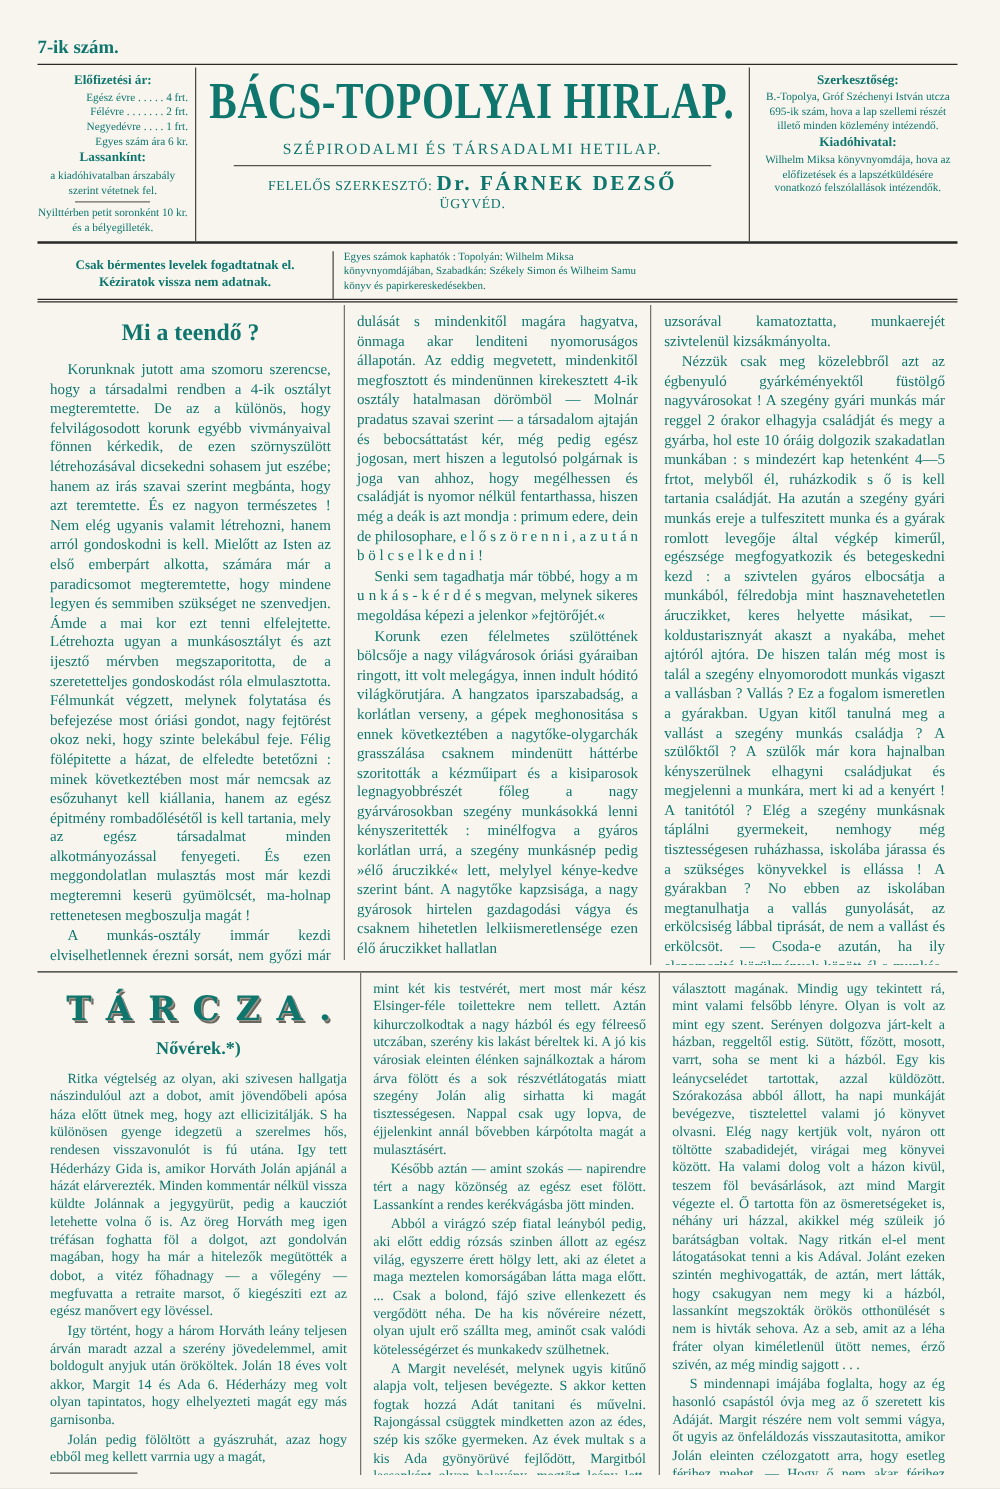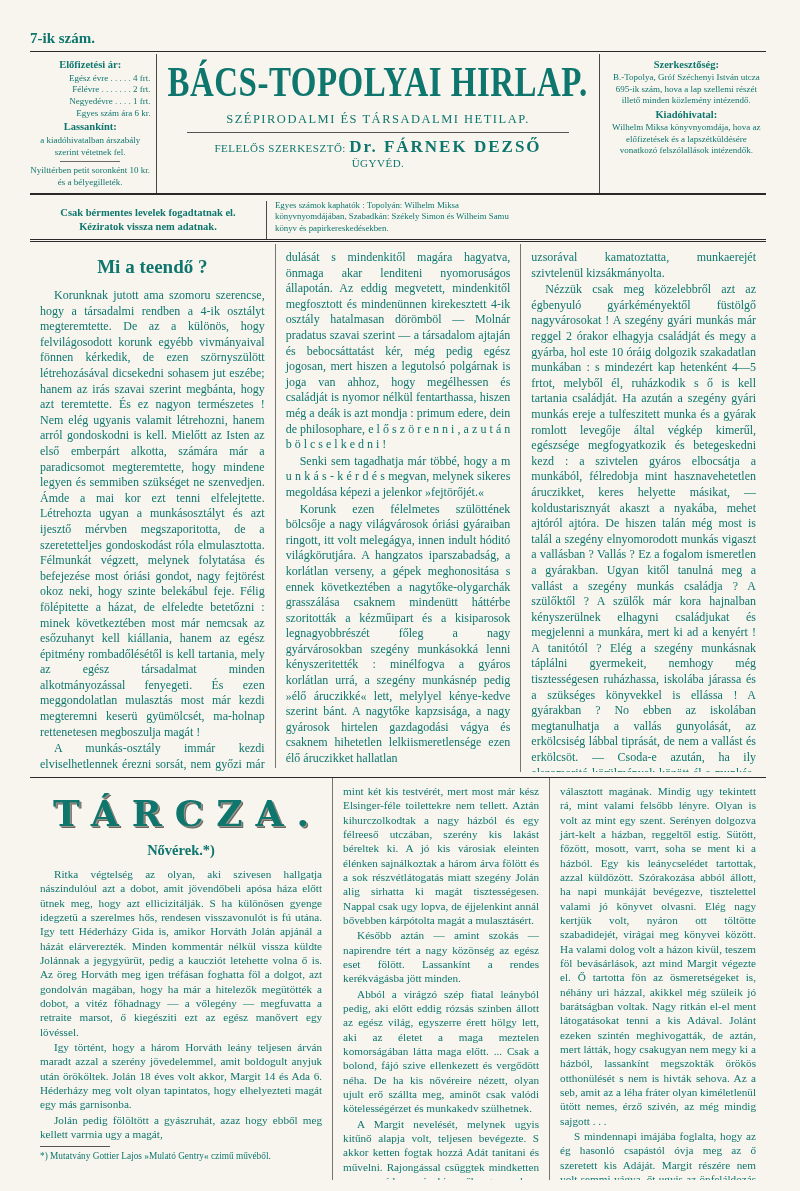--- a/index.html
+++ b/index.html
@@ -97,21 +97,21 @@
   .feuille-rule { border-top:1px solid #2a2927; margin:5px 0 0; }
   .article-title {
     text-align:center; font-size:19px; font-weight:bold;
     margin:6px 0 10px;
   }
   .pars p, .par { font-size:12px; line-height:1.3; margin:0 0 1px; }
   .par { text-indent:14px; }
   .cont .par:first-child { text-indent:0; }
   .lower .par { font-size:11.2px; line-height:1.28; }
   .tarcza-title {
-    text-align:center; font-size:36px; font-weight:bold;
+    text-align:center; font-size:27px; font-weight:bold;
     letter-spacing:13px; padding-left:13px;
     margin:8px 0 6px;
     text-shadow:1px 1px 0 #9b968c, 2px 2px 0 #6c675e;
     font-family:"DejaVu Serif","Liberation Serif",serif;
   }
   .story-title { text-align:center; font-size:14.5px; font-weight:bold; margin:2px 0 8px; }
   .lower .col1-wrap { display:flex; flex-direction:column; height:100%; }
   .col1-text { flex:1; overflow:hidden; }
   .footnote-rule { border-top:1px solid #55534f; width:70px; margin:4px 0 3px; }
   .footnote { font-size:9.3px; line-height:1.3; text-align:left; padding-bottom:4px; }

